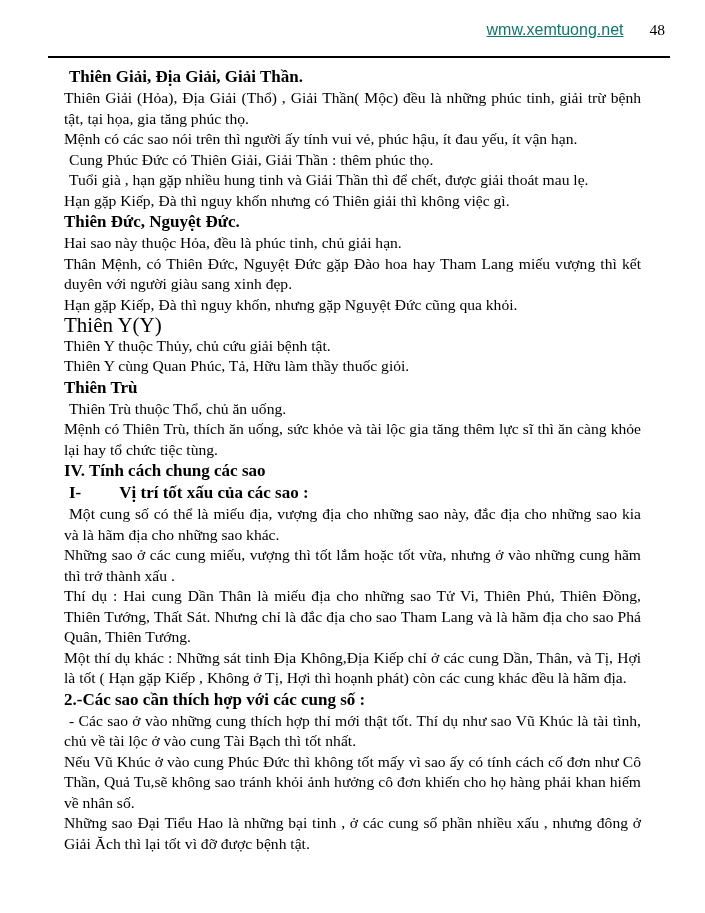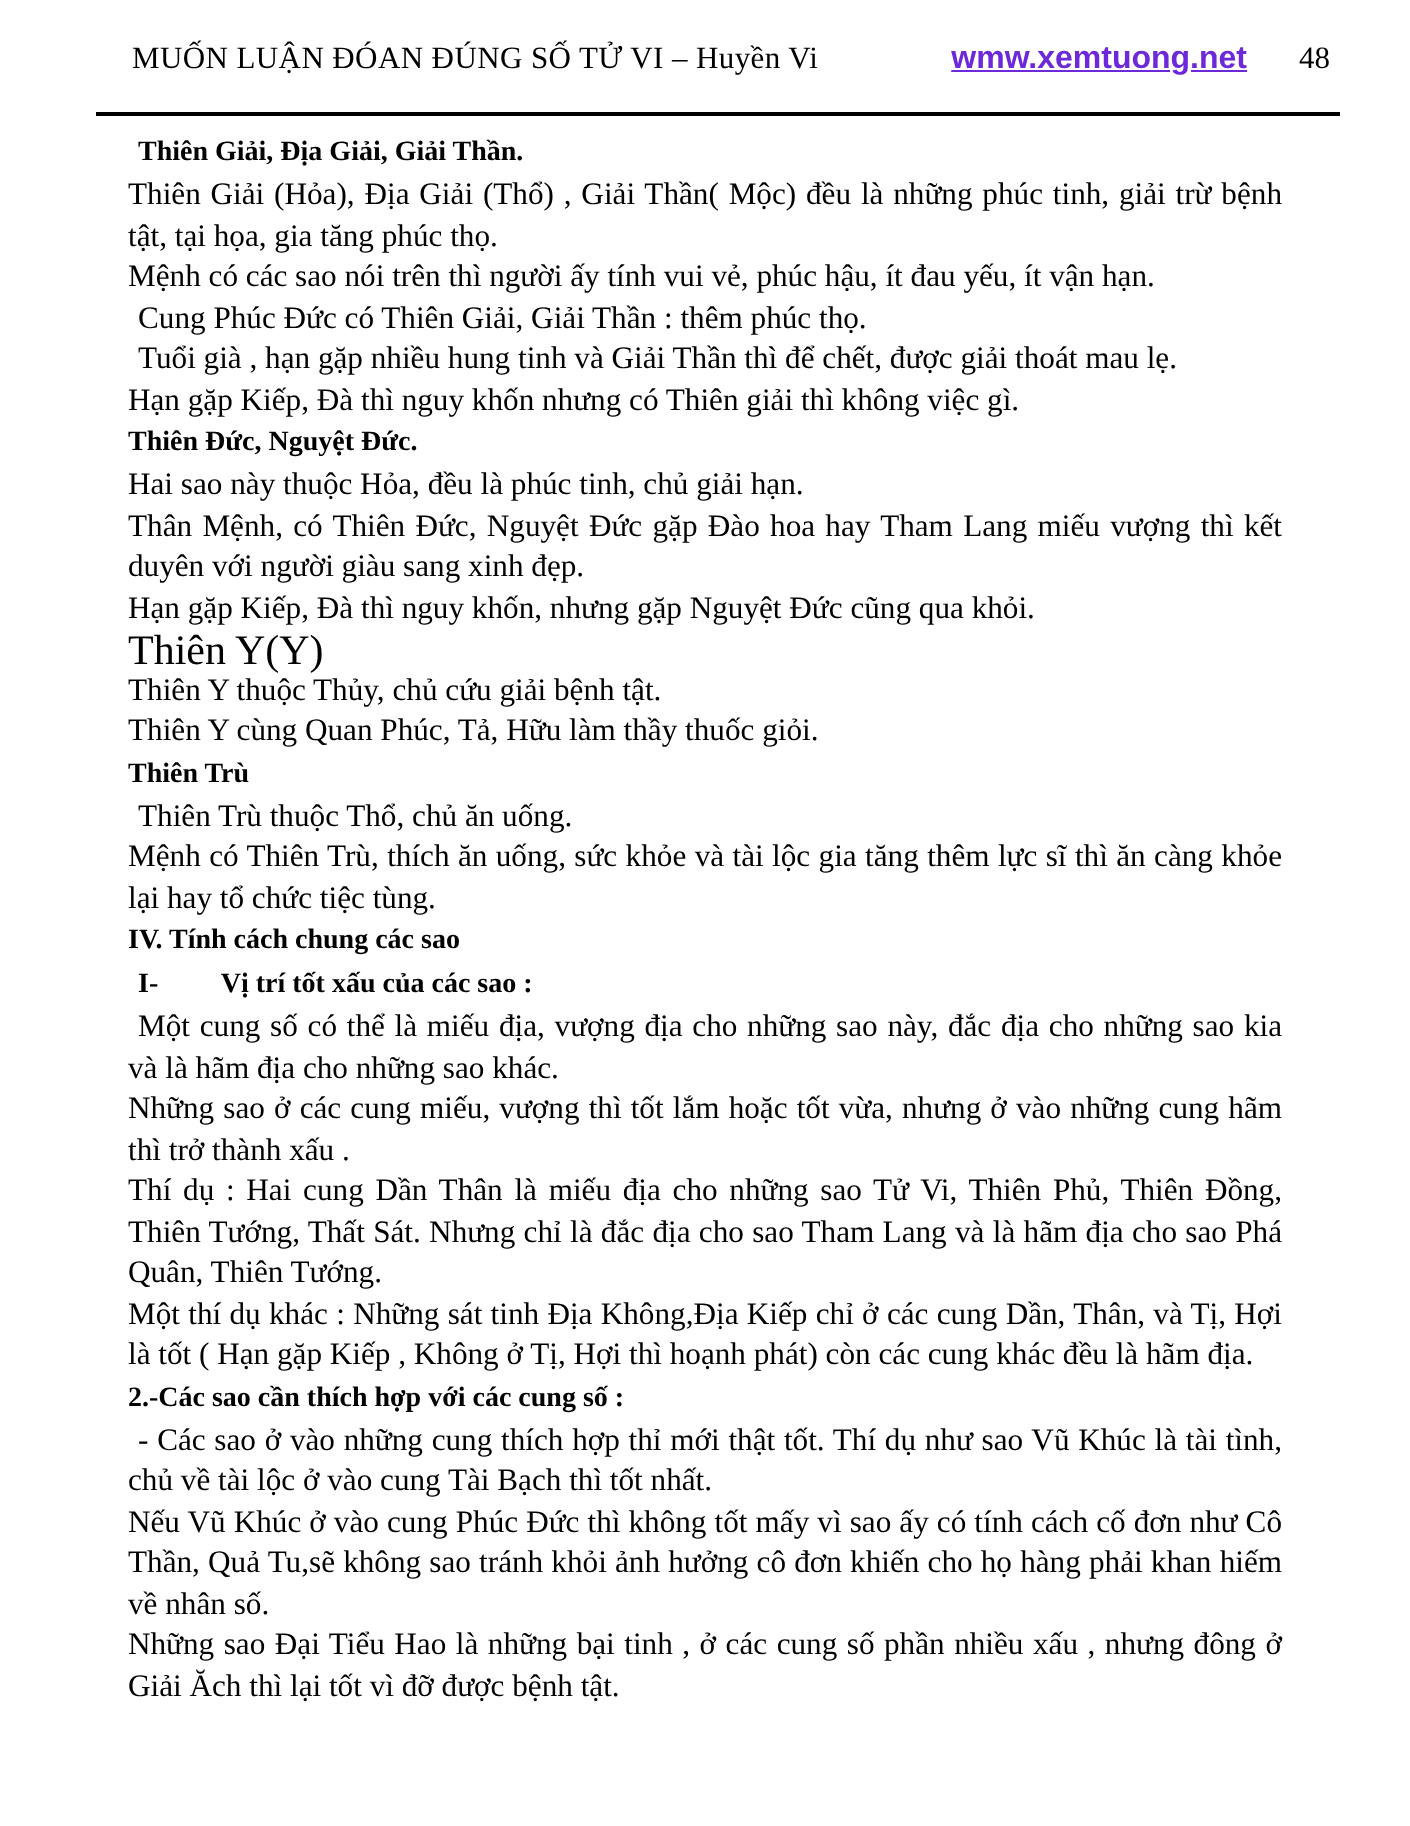--- a/index.html
+++ b/index.html
@@ -15,61 +15,60 @@
   .header{
     display:flex;align-items:baseline;
     padding:20px 40px 0 66px;
     font-size:15.5px;line-height:19px;
     white-space:nowrap;
   }
   .header-title{letter-spacing:0.2px;}
   .header-link{
     margin-left:auto;
     font-family:"Liberation Sans","DejaVu Sans",sans-serif;
-    font-weight:bold;
+    font-weight:normal;
     font-size:16px;
-    color:#6d28d9;
+    color:#0f766e;
     text-decoration:underline;
     cursor:pointer;
   }
   .header-pagenum{margin-left:26px;font-size:15.5px;}
   .header-divider{
     height:0;border:none;
     border-top:2px solid #000;
     width:622px;margin:17px 0 0 48px;
   }
   .doc{
     padding:8px 64px 0 64px;
     font-size:15.6px;
     line-height:20.5px;
   }
   .doc p.para{
     margin:0;
     text-align:justify;
   }
   .doc .h-lg{
     font-weight:bold;
-    font-size:14px;
+    font-size:17px;
     line-height:22px;
     margin:0;
   }
   .doc .h-sm{
     font-weight:normal;
     font-size:21px;
     line-height:20.5px;
     margin:0;
   }
   .indent1{text-indent:5px;}
 </style>
 </head>
 <body>
 
 <div class="page">
   <div class="header">
-    <span class="header-title">MUỐN LUẬN ĐÓAN ĐÚNG SỐ TỬ VI – Huyền Vi</span>
     <span class="header-link">wmw.xemtuong.net</span>
     <span class="header-pagenum">48</span>
   </div>
   <hr class="header-divider">
   <div class="doc">
       <div class="h-lg indent1"> Thiên Giải, Địa Giải, Giải Thần.</div>
       <p class="para">Thiên Giải (Hỏa), Địa Giải (Thổ) , Giải Thần( Mộc) đều là những phúc tinh, giải trừ bệnh tật, tại họa, gia tăng phúc thọ.</p>
       <p class="para">Mệnh có các sao nói trên thì người ấy tính vui vẻ, phúc hậu, ít đau yếu, ít vận hạn.</p>
       <p class="para indent1"> Cung Phúc Đức có Thiên Giải, Giải Thần : thêm phúc thọ.</p>
       <p class="para indent1"> Tuổi già , hạn gặp nhiều hung tinh và Giải Thần thì để chết, được giải thoát mau lẹ.</p>

